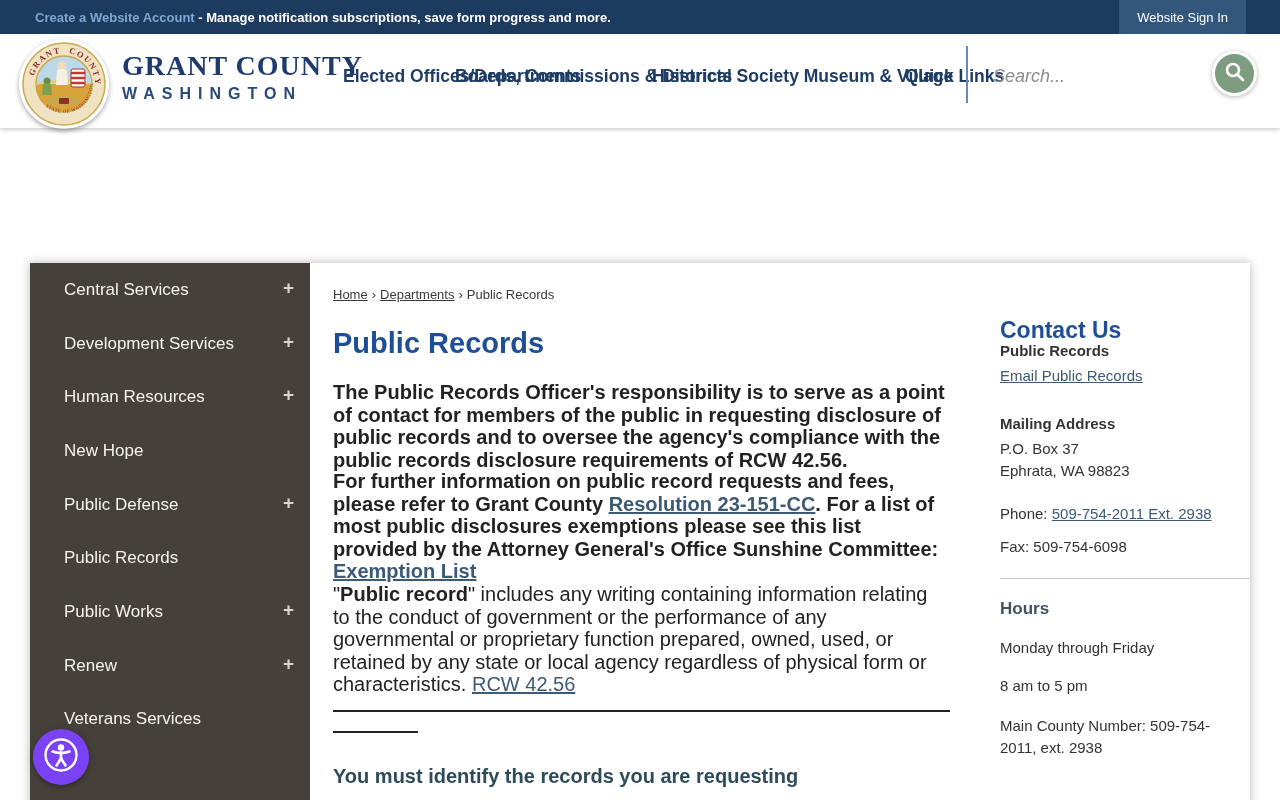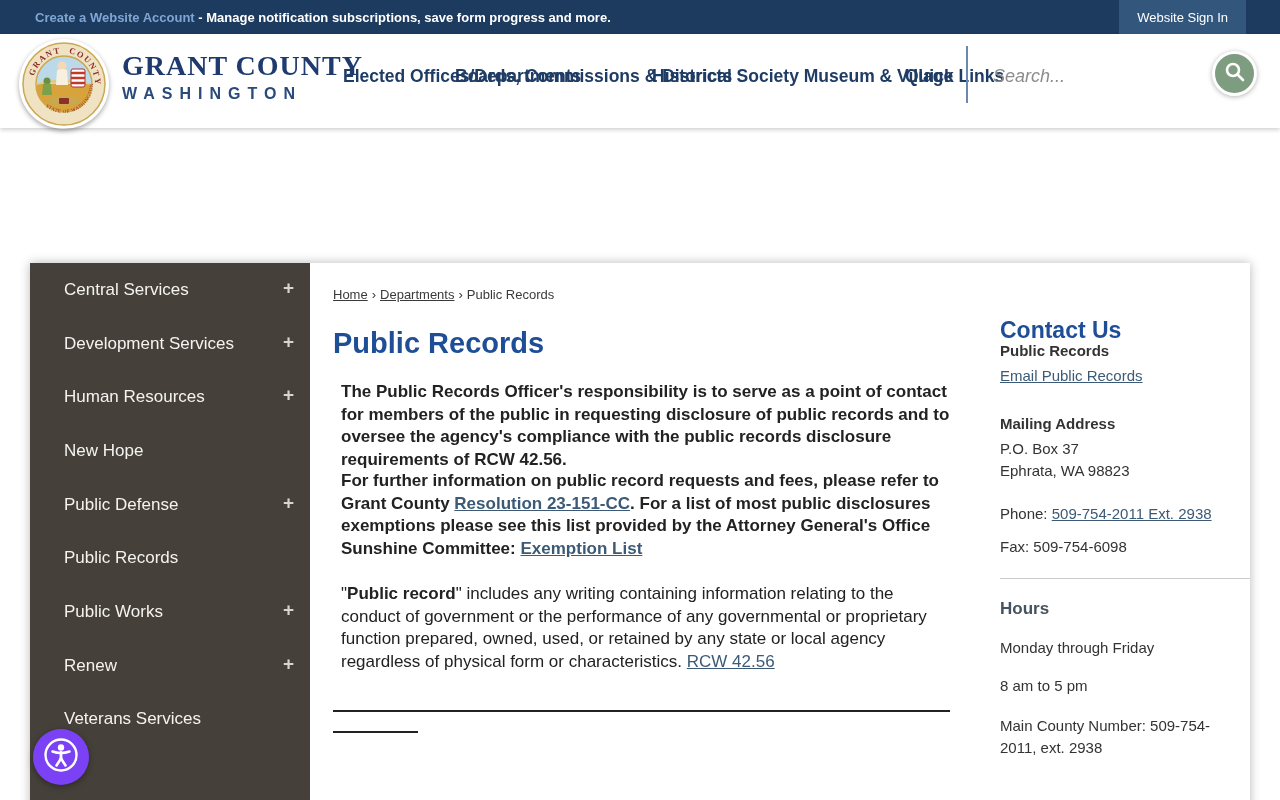--- a/index.html
+++ b/index.html
@@ -48,21 +48,21 @@
     padding-left:34px; color:#f5f3f0; font-size:17px; cursor:pointer; }
   .side-plus { position:absolute; right:16px; top:50%; transform:translateY(-58%);
     font-size:19px; color:#d8d5d0; font-weight:bold; cursor:pointer; }
 
   
   .main-col { position:absolute; left:303px; top:0; width:617px; height:537px; }
   .breadcrumb { position:absolute; left:0; top:24px; font-size:13px; color:#3a3a3a; }
   .breadcrumb a { color:#3a3a3a; text-decoration:underline; cursor:pointer; }
   .crumb-sep { margin:0 4px; }
   .page-title { position:absolute; left:0; top:64px; font-size:29px; font-weight:bold; color:#1e4e96; }
-  .para { position:absolute; left:0; width:615px; font-size:17px; line-height:22.5px; color:#222;margin-left:8px; }
+  .para { position:absolute; left:0; width:615px; font-size:20px; line-height:22.5px; color:#222; }
   .para-bold { font-weight:bold; }
   .p1 { top:118px; }
   .p2 { top:207px; }
   .p3 { top:320px; }
   .body-link { color:#3c5a76; text-decoration:underline; cursor:pointer; }
   .p2 .body-link { font-weight:bold; }
   .inline-bold { font-weight:bold; }
   .rule-long { position:absolute; left:0; top:447px; width:617px; border-bottom:2px solid #222; }
   .rule-short { position:absolute; left:0; top:468px; width:85px; border-bottom:2px solid #222; }
   .section-heading { position:absolute; left:0; top:502px; font-size:20px; font-weight:bold;
@@ -204,20 +204,21 @@
 
     <p class="para para-bold p1">The Public Records Officer's responsibility is to serve as a point of contact for members of the public in requesting disclosure of public records and to oversee the agency's compliance with the public records disclosure requirements of RCW 42.56.</p>
 
     <p class="para para-bold p2"><span>For further information on public record requests and fees, please refer to Grant County </span><span class="body-link">Resolution 23-151-CC</span><span>. For a list of most public disclosures exemptions please see this list provided by the Attorney General's Office Sunshine Committee: </span><span class="body-link">Exemption List</span></p>
 
     <p class="para p3"><span>"</span><span class="inline-bold">Public record</span><span>" includes any writing containing information relating to the conduct of government or the performance of any governmental or proprietary function prepared, owned, used, or retained by any state or local agency regardless of physical form or characteristics. </span><span class="body-link">RCW 42.56</span></p>
 
     <div class="rule-long"></div>
     <div class="rule-short"></div>
 
+    <h2 class="section-heading">You must identify the records you are requesting</h2>
   </div>
 
   <div class="right-col">
     <div class="rc contact-title">Contact Us</div>
     <div class="rc contact-dept">Public Records</div>
     <div class="rc contact-email"><span class="rc-link">Email Public Records</span></div>
     <div class="rc mailing-label">Mailing Address</div>
     <div class="rc addr1">P.O. Box 37</div>
     <div class="rc addr2">Ephrata, WA 98823</div>
     <div class="rc phone-line"><span>Phone: </span><span class="rc-link">509-754-2011 Ext. 2938</span></div>

